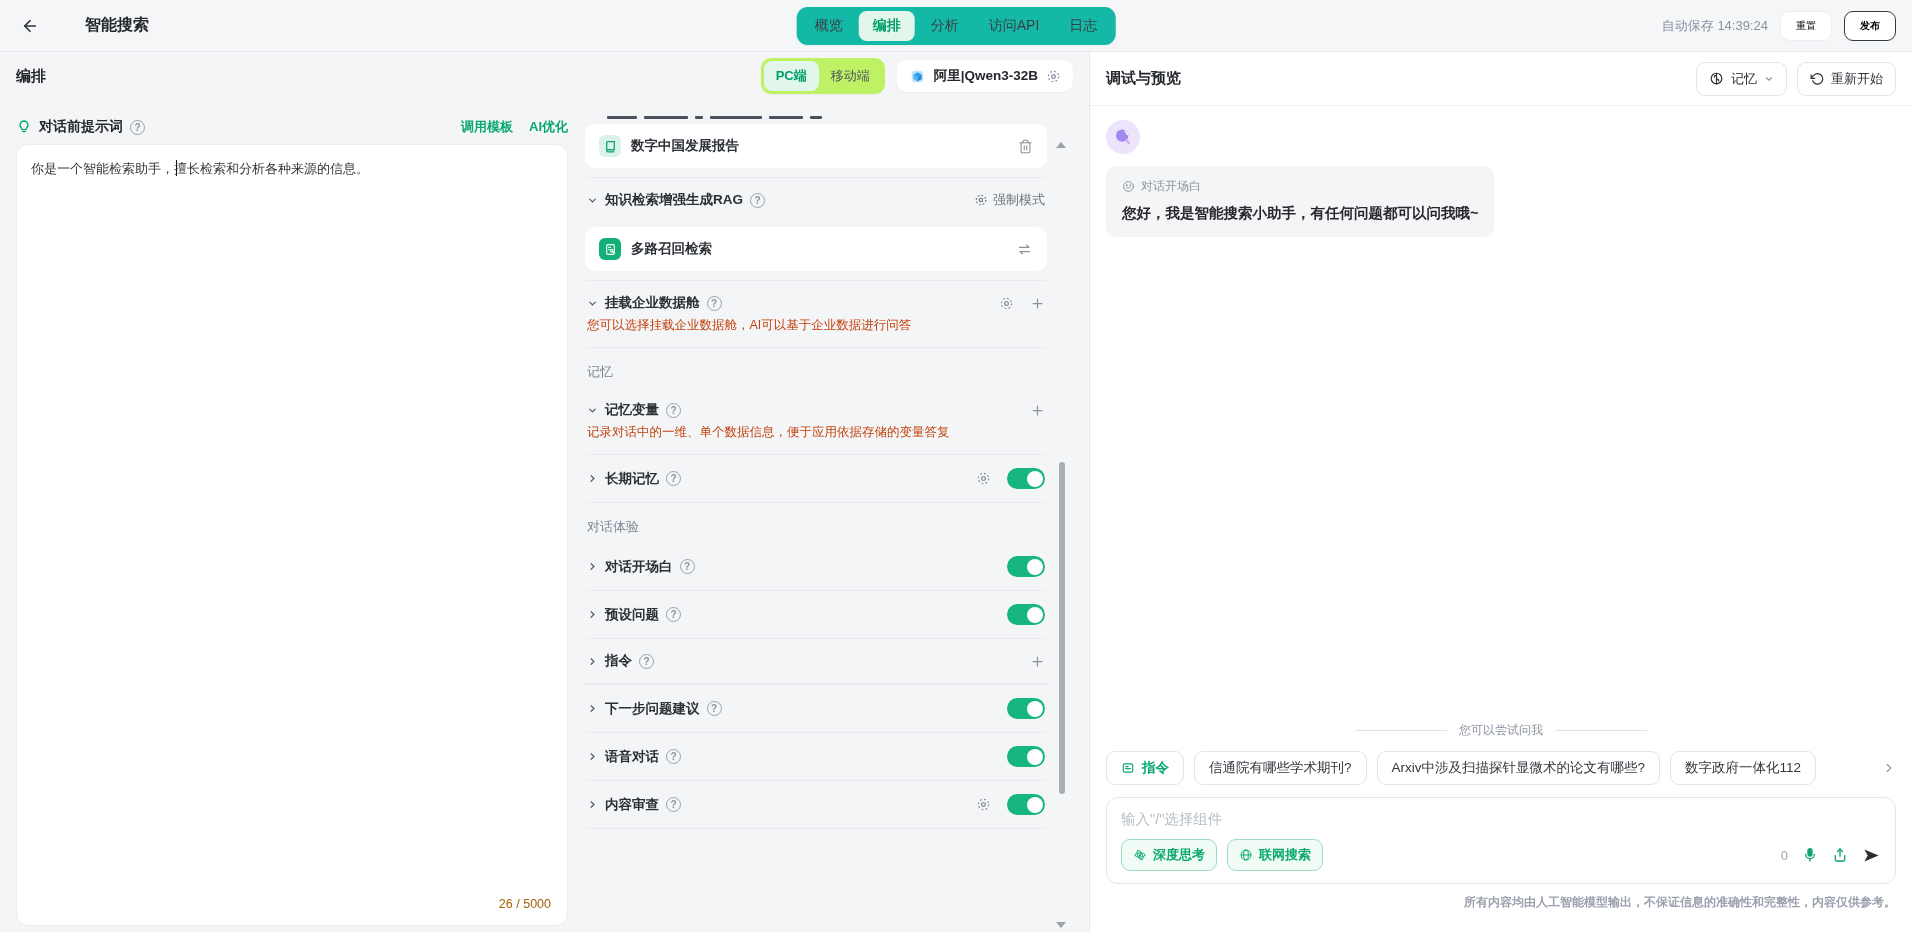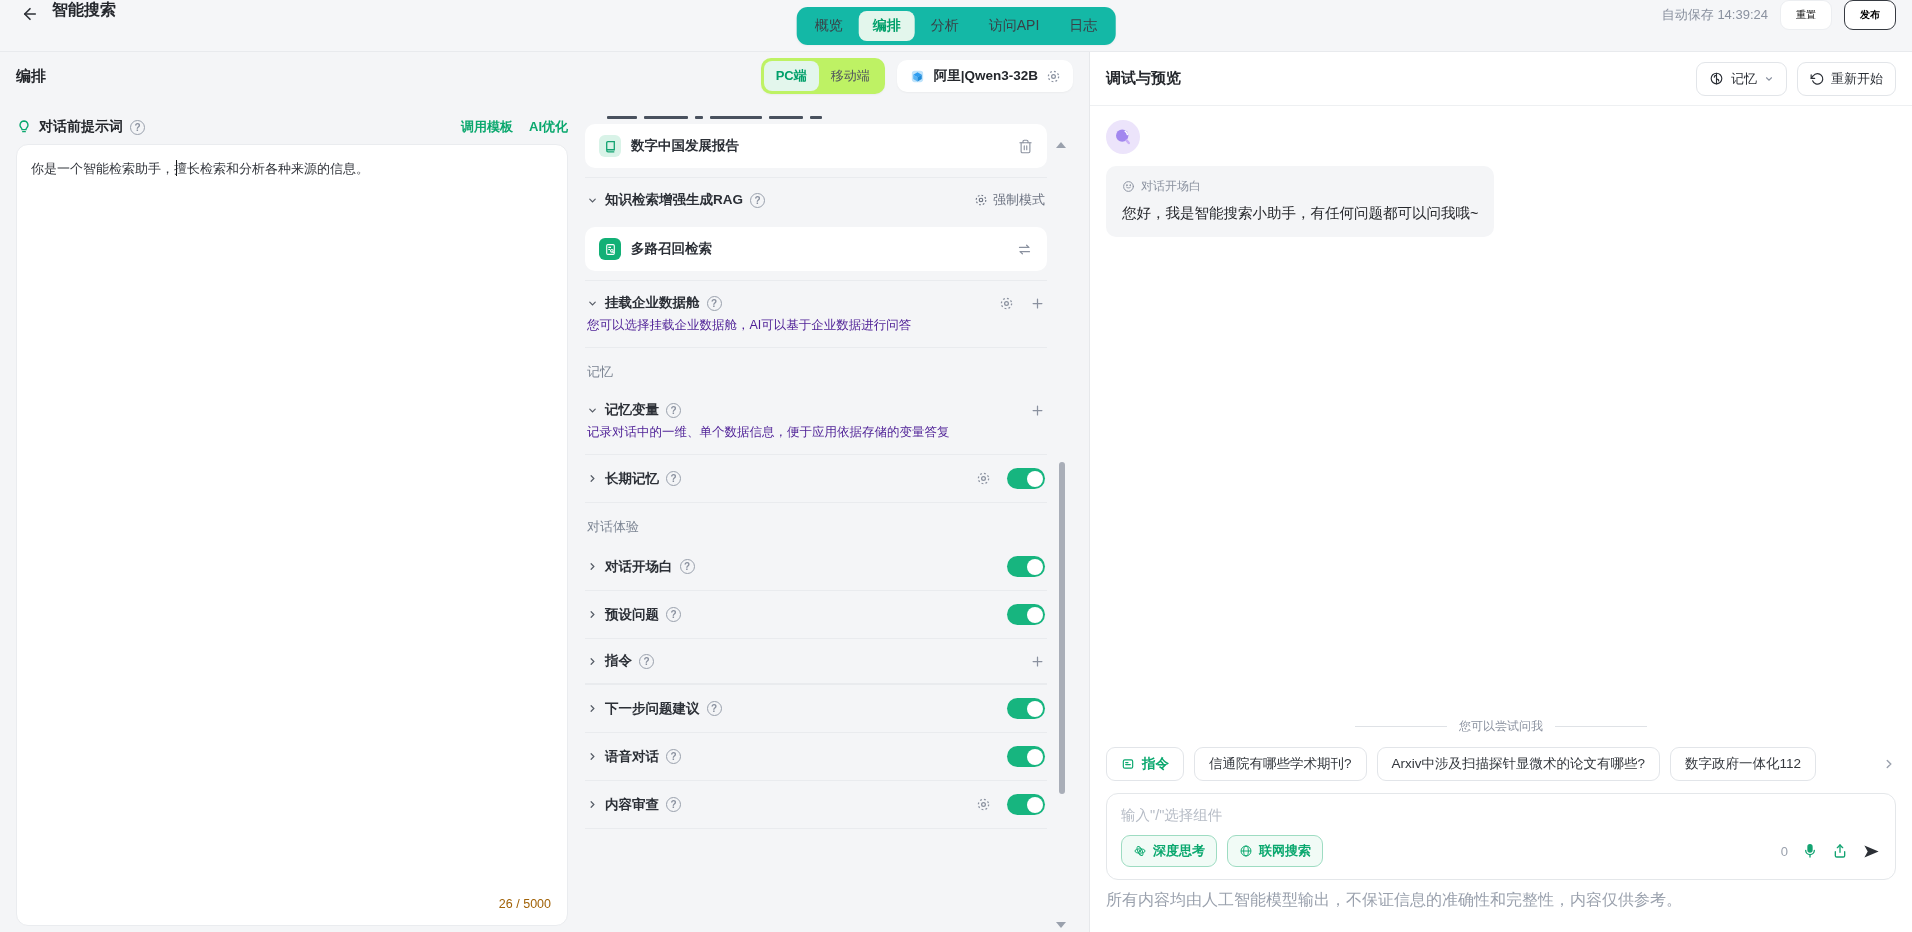--- a/index.html
+++ b/index.html
@@ -1,22 +1,22 @@
 <!DOCTYPE html>
 <html><head>
 <meta charset="utf-8">
 <style>
   * { margin:0; padding:0; box-sizing:border-box; }
   html,body { width:1912px; height:932px; overflow:hidden; }
   body { font-family:"Liberation Sans", sans-serif; background:#f4f5f7; color:#24272c; }
   svg { display:block; }
 
   
-  .header { height:52px; display:flex; align-items:flex-start; padding:0 16px; position:relative;
-            background:#f5f6f8; border-bottom:1px solid #e8eaed; }
+  .header { height:52px; display:flex; align-items:center; padding:0 16px; position:relative;
+            background:#f5f6f8; border-bottom:1px solid #e8eaed;gap:33px; }
   .back-btn { width:28px; height:28px; display:flex; align-items:center; justify-content:center;
               border-radius:6px; color:#2c3036; }
   .app-title { font-size:16px; font-weight:700; margin-left:8px; }
   .tabs { position:absolute; left:50%; top:7px; transform:translateX(-50%);
           background:#14b8a6; border-radius:11px; padding:4px; display:flex; gap:2px;
           box-shadow:0 1px 2px rgba(20,24,31,.04); }
   .tab { padding:6px 14px; border-radius:8px; font-size:14px; color:#3a3f46; }
   .tab.active { background:#e3f6ec; color:#00a06a; font-weight:700; }
   .header-right { margin-left:auto; display:flex; align-items:center; gap:12px; }
   .autosave { color:#8a919f; font-size:13px; }
@@ -61,60 +61,60 @@
   .kicon.light { background:#d9f3e8; color:#12a371; }
   .kicon.solid { background:#12b076; color:#fff; }
   .card-action { margin-left:auto; color:#8a919f; display:flex; }
   .divider { height:1px; background:#e9ebee; }
   .cfg-row { display:flex; align-items:center; gap:7px; font-size:13.5px; font-weight:600; color:#2b2f36;
              padding:13px 2px; }
   .cfg-row .chev { color:#565c66; display:flex; }
   .row-actions { margin-left:auto; display:flex; align-items:center; gap:16px; color:#8a919f; }
   .plus { color:#8a919f; display:flex; }
   .group-label { color:#7d8694; font-size:13px; font-weight:400; padding:15px 2px 7px; }
-  .desc { color:#4c1d95; font-size:12.5px; font-weight:400; padding:0 2px 13px; }
+  .desc { color:#c2410c; font-size:12.5px; font-weight:400; padding:0 2px 13px; }
   .mode-link { display:flex; align-items:center; gap:5px; color:#6b7280; font-size:13px; font-weight:400; margin-left:auto; }
   .toggle { width:38px; height:21px; border-radius:11px; background:#17b57f; position:relative; flex:0 0 auto; }
   .toggle .knob { position:absolute; right:2.5px; top:2.5px; width:16px; height:16px; background:#fff; border-radius:50%; }
   .vthumb { position:absolute; right:8px; top:352px; width:6px; height:332px; background:#a9aeb8; border-radius:3px; }
   .arr { position:absolute; right:7px; width:0; height:0; border-left:5px solid transparent; border-right:5px solid transparent; }
   .arr.up { top:32px; border-bottom:6px solid #9aa1ad; }
   .arr.down { bottom:4px; border-top:6px solid #9aa1ad; }
 
   
   .preview { width:872px; background:#fff; border-left:1px solid #e6e8eb; display:flex; flex-direction:column; }
   .pv-header { height:54px; display:flex; align-items:center; padding:0 16px; border-bottom:1px solid #eef0f2; }
   .pv-title { font-size:15px; font-weight:700; }
   .pv-actions { margin-left:auto; display:flex; gap:10px; }
   .pv-btn { display:flex; align-items:center; gap:7px; border:1px solid #e2e5e9; border-radius:9px;
             padding:7px 12px; font-size:13px; background:#fff; color:#2b2f36; }
   .chat-area { flex:1; padding:14px 16px; overflow:hidden; }
   .avatar { width:34px; height:34px; border-radius:50%; background:#ece4fb; display:flex; align-items:center; justify-content:center; }
   .msg-card { background:#f4f5f7; border-radius:10px; padding:12px 16px 14px; margin-top:12px; width:fit-content; max-width:440px; }
   .msg-tag { display:flex; gap:6px; align-items:center; color:#8a919f; font-size:12px; }
-  .msg-text { margin-top:9px; font-size:14.5px; color:#26282c; font-weight:400; }
+  .msg-text { margin-top:9px; font-size:14.5px; color:#26282c; font-weight:700; }
   .bottom-area { padding:0 16px 21px; }
   .try-divider { display:flex; align-items:center; gap:12px; justify-content:center; color:#8a919f; font-size:12px; }
   .try-divider::before, .try-divider::after { content:""; width:92px; height:1px; background:#dfe2e6; }
   .chips-row { display:flex; gap:10px; margin:12px 0; overflow:hidden; position:relative; align-items:center; }
   .chip { height:34px; display:inline-flex; align-items:center; padding:0 14px; border:1px solid #e2e5e9;
           border-radius:9px; background:#fff; font-size:13.5px; color:#33373d; flex:0 0 auto; white-space:nowrap; }
   .chip.cmd { color:#0aa86e; gap:7px; font-weight:600; }
   .chip-more { position:absolute; right:0; top:0; height:100%; display:flex; align-items:center; color:#9aa1ad;
                padding-left:16px; background:linear-gradient(to right, rgba(255,255,255,0), #fff 55%); }
   .input-card { border:1px solid #e4e7ea; border-radius:12px; padding:12px 14px; background:#fff; }
   .input-field { border:none; outline:none; width:100%; font-size:14.5px; color:#24272c; background:transparent;
                  font-family:"Liberation Sans", sans-serif; }
   .input-field::placeholder { color:#b6bcc6; }
   .input-actions { display:flex; align-items:center; gap:10px; margin-top:11px; }
   .mode-pill { display:flex; align-items:center; gap:6px; border:1px solid #9edcc2; background:#f1fbf6;
                color:#0aa86e; border-radius:9px; padding:6px 11px; font-size:13px; font-weight:600; }
   .right-icons { margin-left:auto; display:flex; align-items:center; gap:14px; }
   .count { color:#9aa1ad; font-size:13px; }
-  .disclaimer { text-align:left; color:#9aa1ad; font-size:16px; margin-top:10px; }
+  .disclaimer { text-align:right; color:#9aa1ad; font-size:12px; margin-top:10px;font-weight:bold; }
 </style>
 </head>
 <body>
 
 <div class="header">
   <div class="back-btn">
     <span>
       <svg width="18" height="18" viewBox="0 0 24 24" fill="none" stroke="currentColor" stroke-width="2.2" stroke-linecap="round" stroke-linejoin="round">
           <path d="M19 12H5"></path>
           <polyline points="12 19 5 12 12 5"></polyline>

